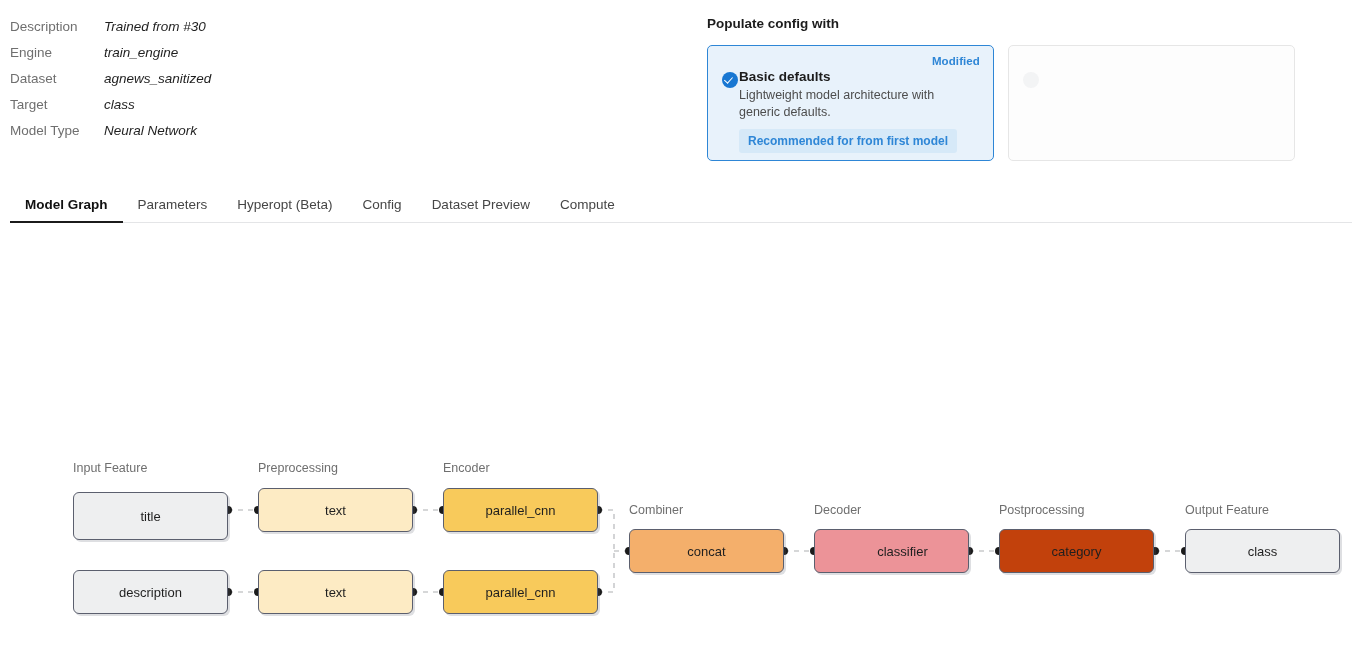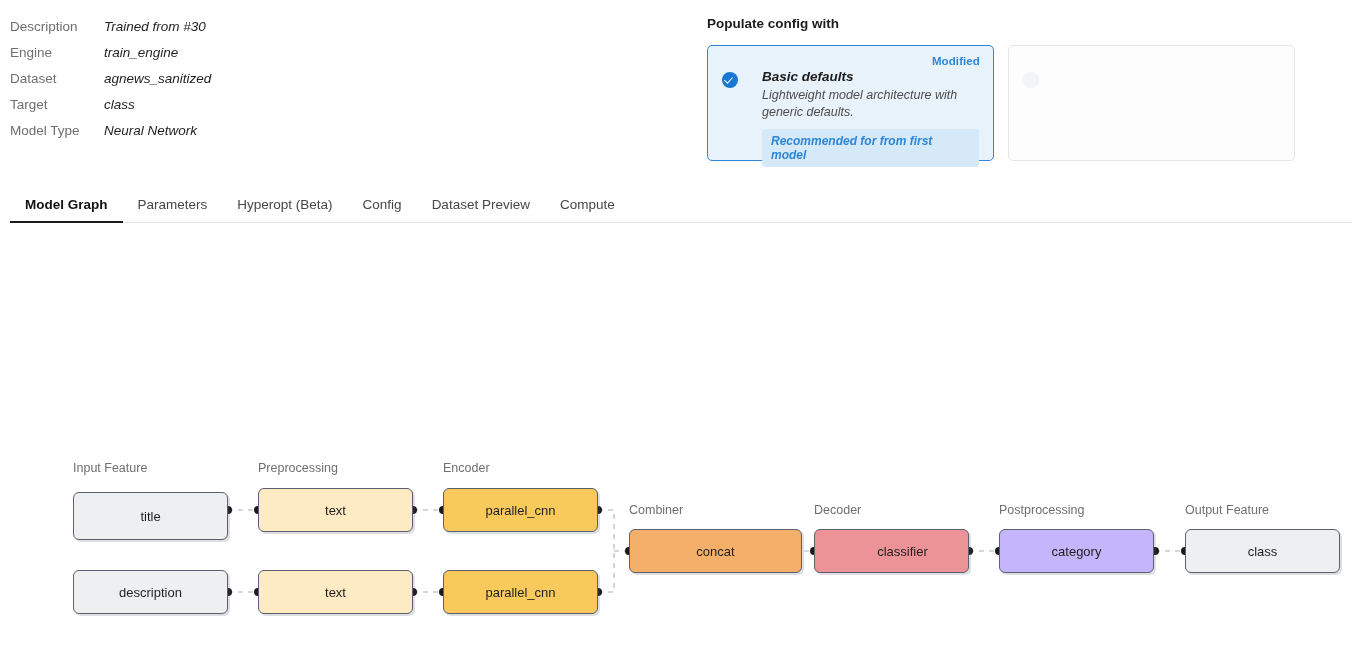--- a/index.html
+++ b/index.html
@@ -79,22 +79,21 @@
     position: absolute;
     right: 13px;
     top: 9px;
     font-size: 11.5px;
     font-weight: bold;
     color: #2e86d6;
     letter-spacing: .1px;
   }
   .card-body {
     display: flex;
-    gap: 24px;
-    font-style: italic;
+    gap: 1px;
   }
   .radio {
     flex: 0 0 16px;
     width: 16px;
     height: 16px;
     margin-top: 13px;
     border-radius: 50%;
     position: relative;
   }
   .radio.on {
@@ -327,18 +326,18 @@
   <div class="col-label" style="left:814px; top:263px; width:155px;">Decoder</div>
   <div class="col-label" style="left:999px; top:263px; width:155px;">Postprocessing</div>
   <div class="col-label" style="left:1185px;top:263px; width:155px;">Output Feature</div>
 
   <div class="node" style="left:73px;  top:252px; width:155px; height:48px; background:#eeeff0;">title</div>
   <div class="node" style="left:73px;  top:330px; width:155px; height:44px; background:#eeeff0;">description</div>
   <div class="node" style="left:258px; top:248px; width:155px; height:44px; background:#fdebc4;">text</div>
   <div class="node" style="left:258px; top:330px; width:155px; height:44px; background:#fdebc4;">text</div>
   <div class="node" style="left:443px; top:248px; width:155px; height:44px; background:#f8ca5b;">parallel_cnn</div>
   <div class="node" style="left:443px; top:330px; width:155px; height:44px; background:#f8ca5b;">parallel_cnn</div>
-  <div class="node" style="left:629px; top:289px; width:173px; height:44px; background:#f4af6b;">concat</div>
+  <div class="node" style="left:629px; top:289px; width:155px; height:44px; background:#f4af6b;">concat</div>
   <div class="node" style="left:814px; top:289px; width:155px; height:44px; background:#ec9398;padding-left:22px;">classifier</div>
-  <div class="node" style="left:999px; top:289px; width:155px; height:44px; background:#c4b5fd;">category</div>
+  <div class="node" style="left:999px; top:289px; width:155px; height:44px; background:#c2410c;">category</div>
   <div class="node" style="left:1185px;top:289px; width:155px; height:44px; background:#eeeff0;">class</div>
 
 </div>
 
 </body></html>

